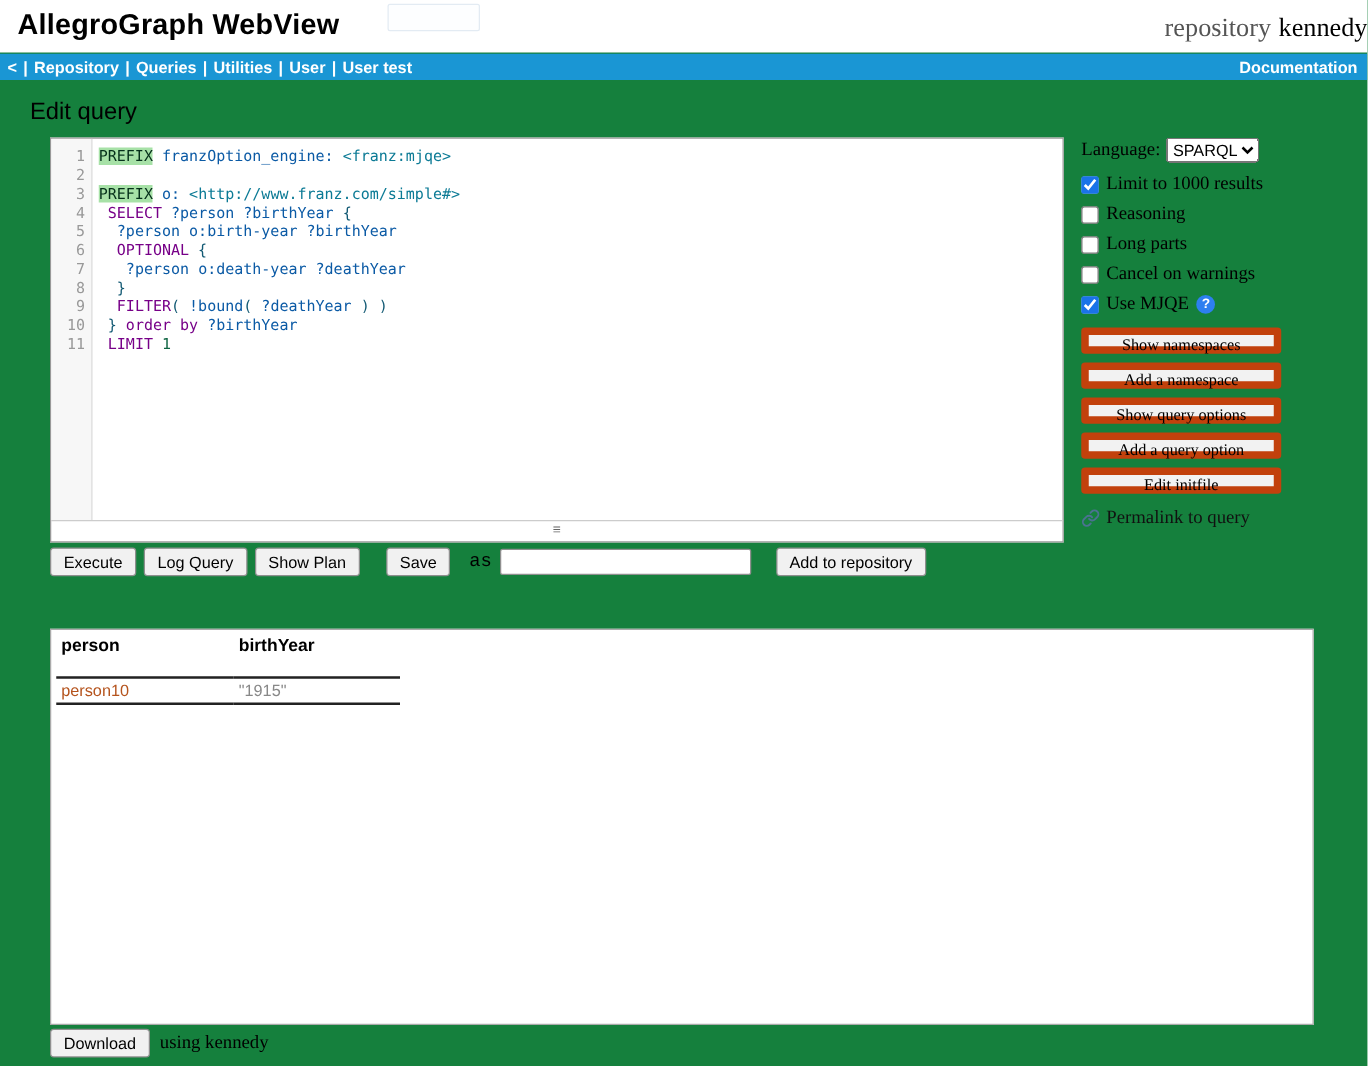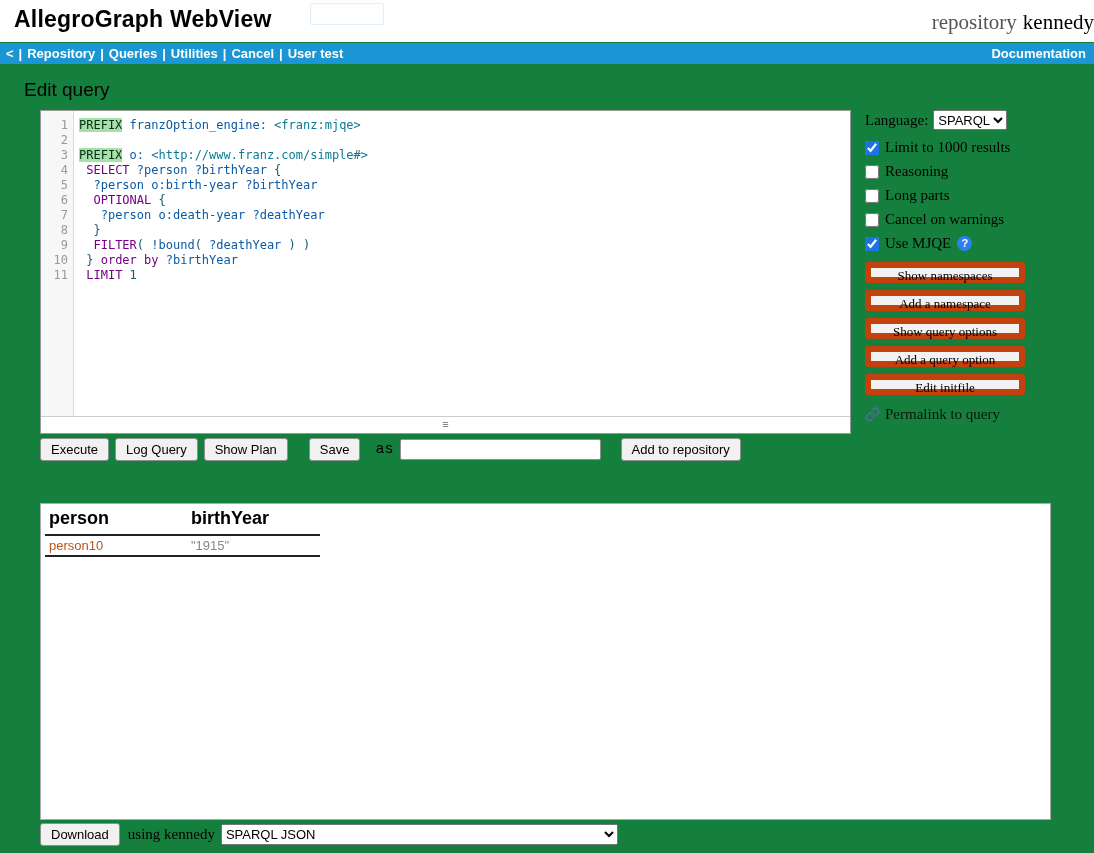--- a/index.html
+++ b/index.html
@@ -63,21 +63,21 @@
 
   
   .tabs{position:absolute;left:40px;top:469px;display:flex;height:34px;align-items:stretch}
   .tab{display:flex;align-items:center;justify-content:center;cursor:pointer;font-size:14px}
   .tab-results{width:193px;background:var(--active_tab_bg,#1d76f2);color:#fff}
   .tab-warnings{width:97px;background:#fff;color:var(--warning_red,#e02424);border:1px solid #bbb;border-bottom:none;margin-left:3px}
 
   
   .results-box{position:absolute;left:40px;top:503px;width:1011px;height:317px;border:1px solid #aaa;background:#fff;overflow:auto}
   .results-table{border-collapse:collapse;margin:3px 0 0 4px;font-size:13px}
-  .results-table th{font-size:18px;font-weight:bold;text-align:left;padding:1px 8px 5px 4px;border-bottom:2px solid #222}
+  .results-table th{font-size:14px;font-weight:bold;text-align:left;padding:1px 8px 17px 4px;border-bottom:2px solid #222}
   .results-table th:first-child{min-width:142px}
   .results-table th:nth-child(2){min-width:133px}
   .results-table td{padding:2px 8px 2px 4px;border-bottom:2px solid #222}
   .val-link{color:var(--result_link,#b5541e);cursor:pointer}
   .val-literal{color:var(--result_literal,#888)}
 
   
   .download-row{position:absolute;left:40px;top:823px;display:flex;align-items:center}
   .format-label{font-family:"Liberation Serif",serif;font-size:15px;margin:0 6px 0 8px}
   #format-select{width:397px;height:21px;font:13px "Liberation Sans",sans-serif}
@@ -89,21 +89,21 @@
 
   <header>
     <div class="app-title">AllegroGraph WebView</div>
     <div class="header-field"></div>
     <div class="repo">
       <span class="repo-label">repository</span><span class="repo-name">kennedy</span>
     </div>
   </header>
 
   <nav>
-    <span id="nav-items"><a class="nav-back">&lt;</a><span class="nav-sep">|</span><a class="nav-link">Repository</a><span class="nav-sep">|</span><a class="nav-link">Queries</a><span class="nav-sep">|</span><a class="nav-link">Utilities</a><span class="nav-sep">|</span><a class="nav-link">Cancel</a><span class="nav-sep">|</span><a class="nav-link">User test</a></span>
+    <span id="nav-items"><a class="nav-back">&lt;</a><span class="nav-sep">|</span><a class="nav-link">Repository</a><span class="nav-sep">|</span><a class="nav-link">Queries</a><span class="nav-sep">|</span><a class="nav-link">Utilities</a><span class="nav-sep">|</span><a class="nav-link">User</a><span class="nav-sep">|</span><a class="nav-link">User test</a></span>
     <a class="nav-doc">Documentation</a>
   </nav>
 
   <h1 class="page-title">Edit query</h1>
 
   <div class="editor">
     <div class="editor-area">
       <div class="gutter" id="gutter">
           <div class="ln">1</div>
           <div class="ln">2</div>
@@ -190,16 +190,15 @@
             <td class="val-link">person10</td>
             <td class="val-literal">"1915"</td>
           </tr>
         </tbody>
     </table>
   </div>
 
   <div class="download-row">
     <button class="act-btn">Download</button>
     <span class="format-label">using kennedy</span>
-    <select id="format-select"><option>SPARQL JSON</option></select>
   </div>
 
 </div>
 
 </body></html>

